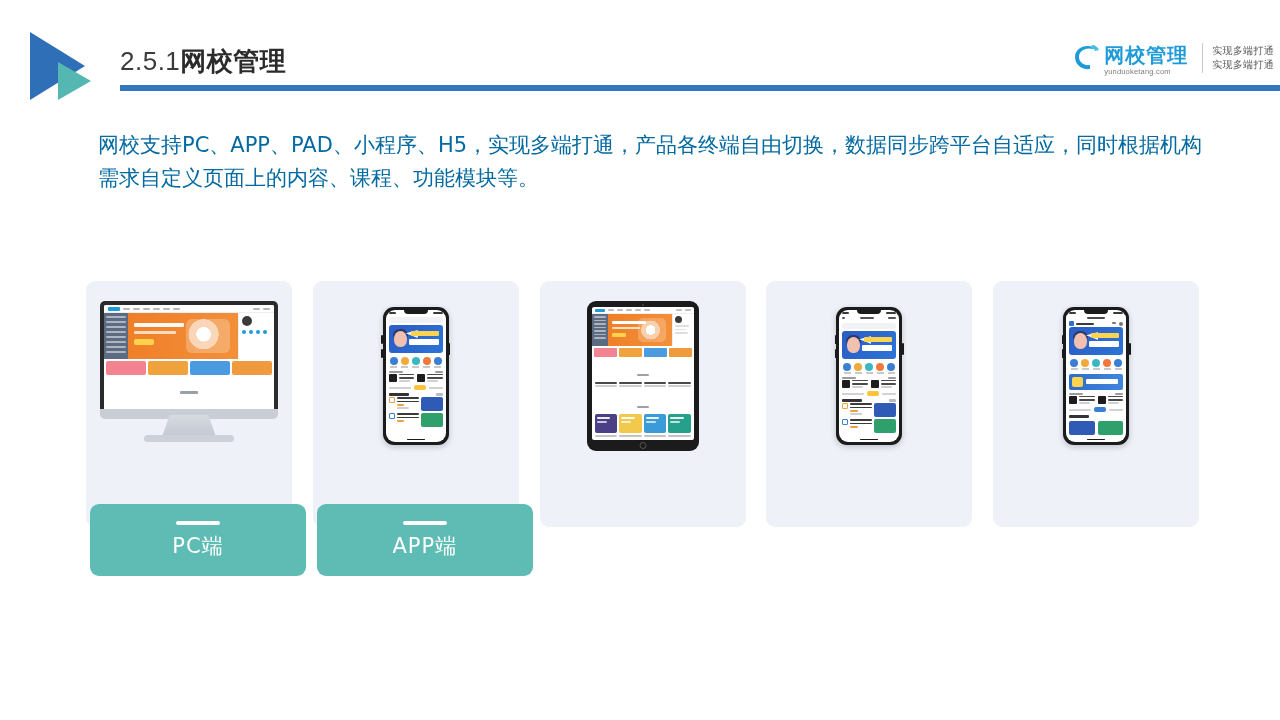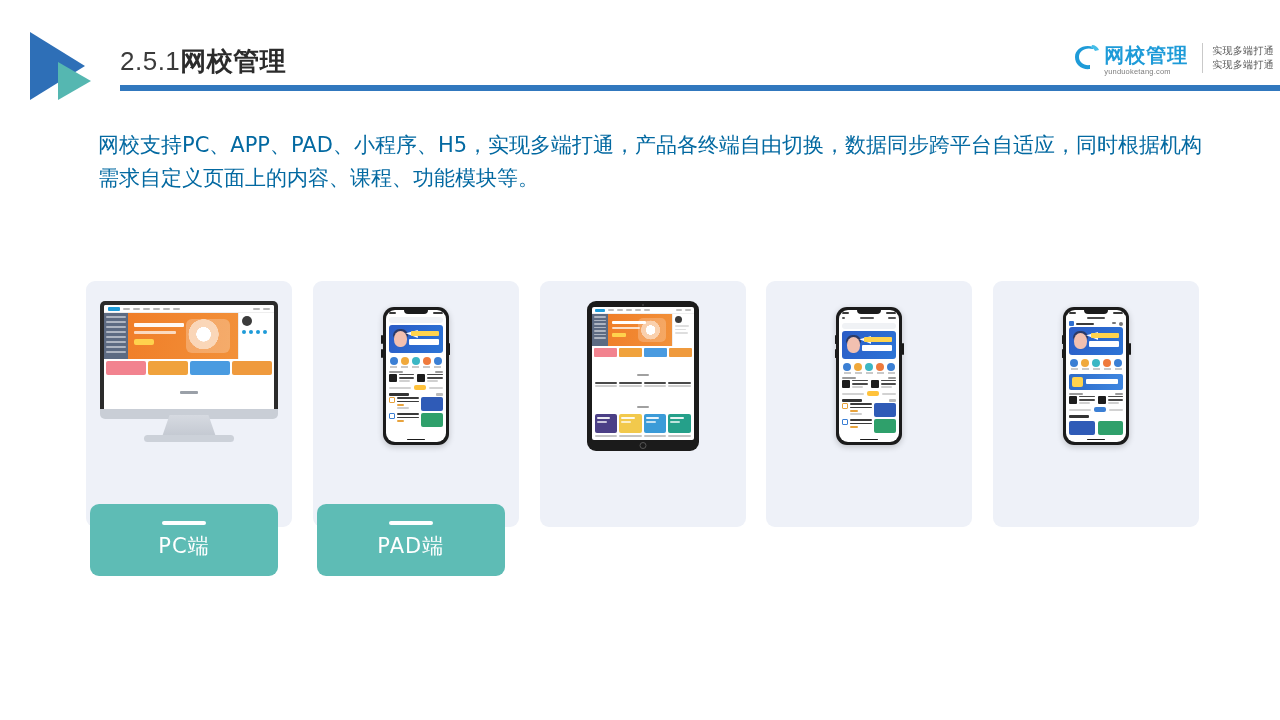--- a/index.html
+++ b/index.html
@@ -65,21 +65,21 @@
   .card { position:relative; width:206px; height:295px; }
   .card-bg {
     position:absolute; left:0; top:0; width:206px; height:246px;
     background:#eef1f8; border-radius:9px;
   }
   .device-area {
     position:absolute; left:0; top:0; width:206px; height:190px;
     display:flex; align-items:center; justify-content:center;
   }
   .label-btn {
-    position:absolute; left:4px; bottom:0; width:188px; height:72px;
+    position:absolute; left:4px; bottom:0; width:216px; height:72px;
     background:#5EBCB5; border-radius:9px;
     display:flex; flex-direction:column; align-items:center; justify-content:center;
   }
   .label-dash { width:44px; height:4px; background:#ffffff; border-radius:2px; margin-bottom:7px; }
   .label-text { color:#ffffff; font-size:21px; letter-spacing:1px; font-family:"DejaVu Sans",sans-serif; }
 
   
   .monitor { position:relative; width:178px; height:150px; }
   .mon-screen {
     position:absolute; left:0; top:0; width:178px; height:114px;
@@ -443,21 +443,21 @@
                 <span class="p-promo" style="background:#2FA06B"></span>
               </div>
             </div>
             <div class="p-home"></div>
           </div>
         </div>
       </div>
     </div>
     <div class="label-btn">
       <span class="label-dash"></span>
-      <span class="label-text">PAD端</span>
+      <span class="label-text">APP端</span>
     </div>
   </div>
 
   <div class="card">
     <div class="card-bg"></div>
     <div class="device-area">
       <div class="tablet">
         <div class="tb-body">
           <span class="tb-cam"></span>
           <div class="tb-screen">

